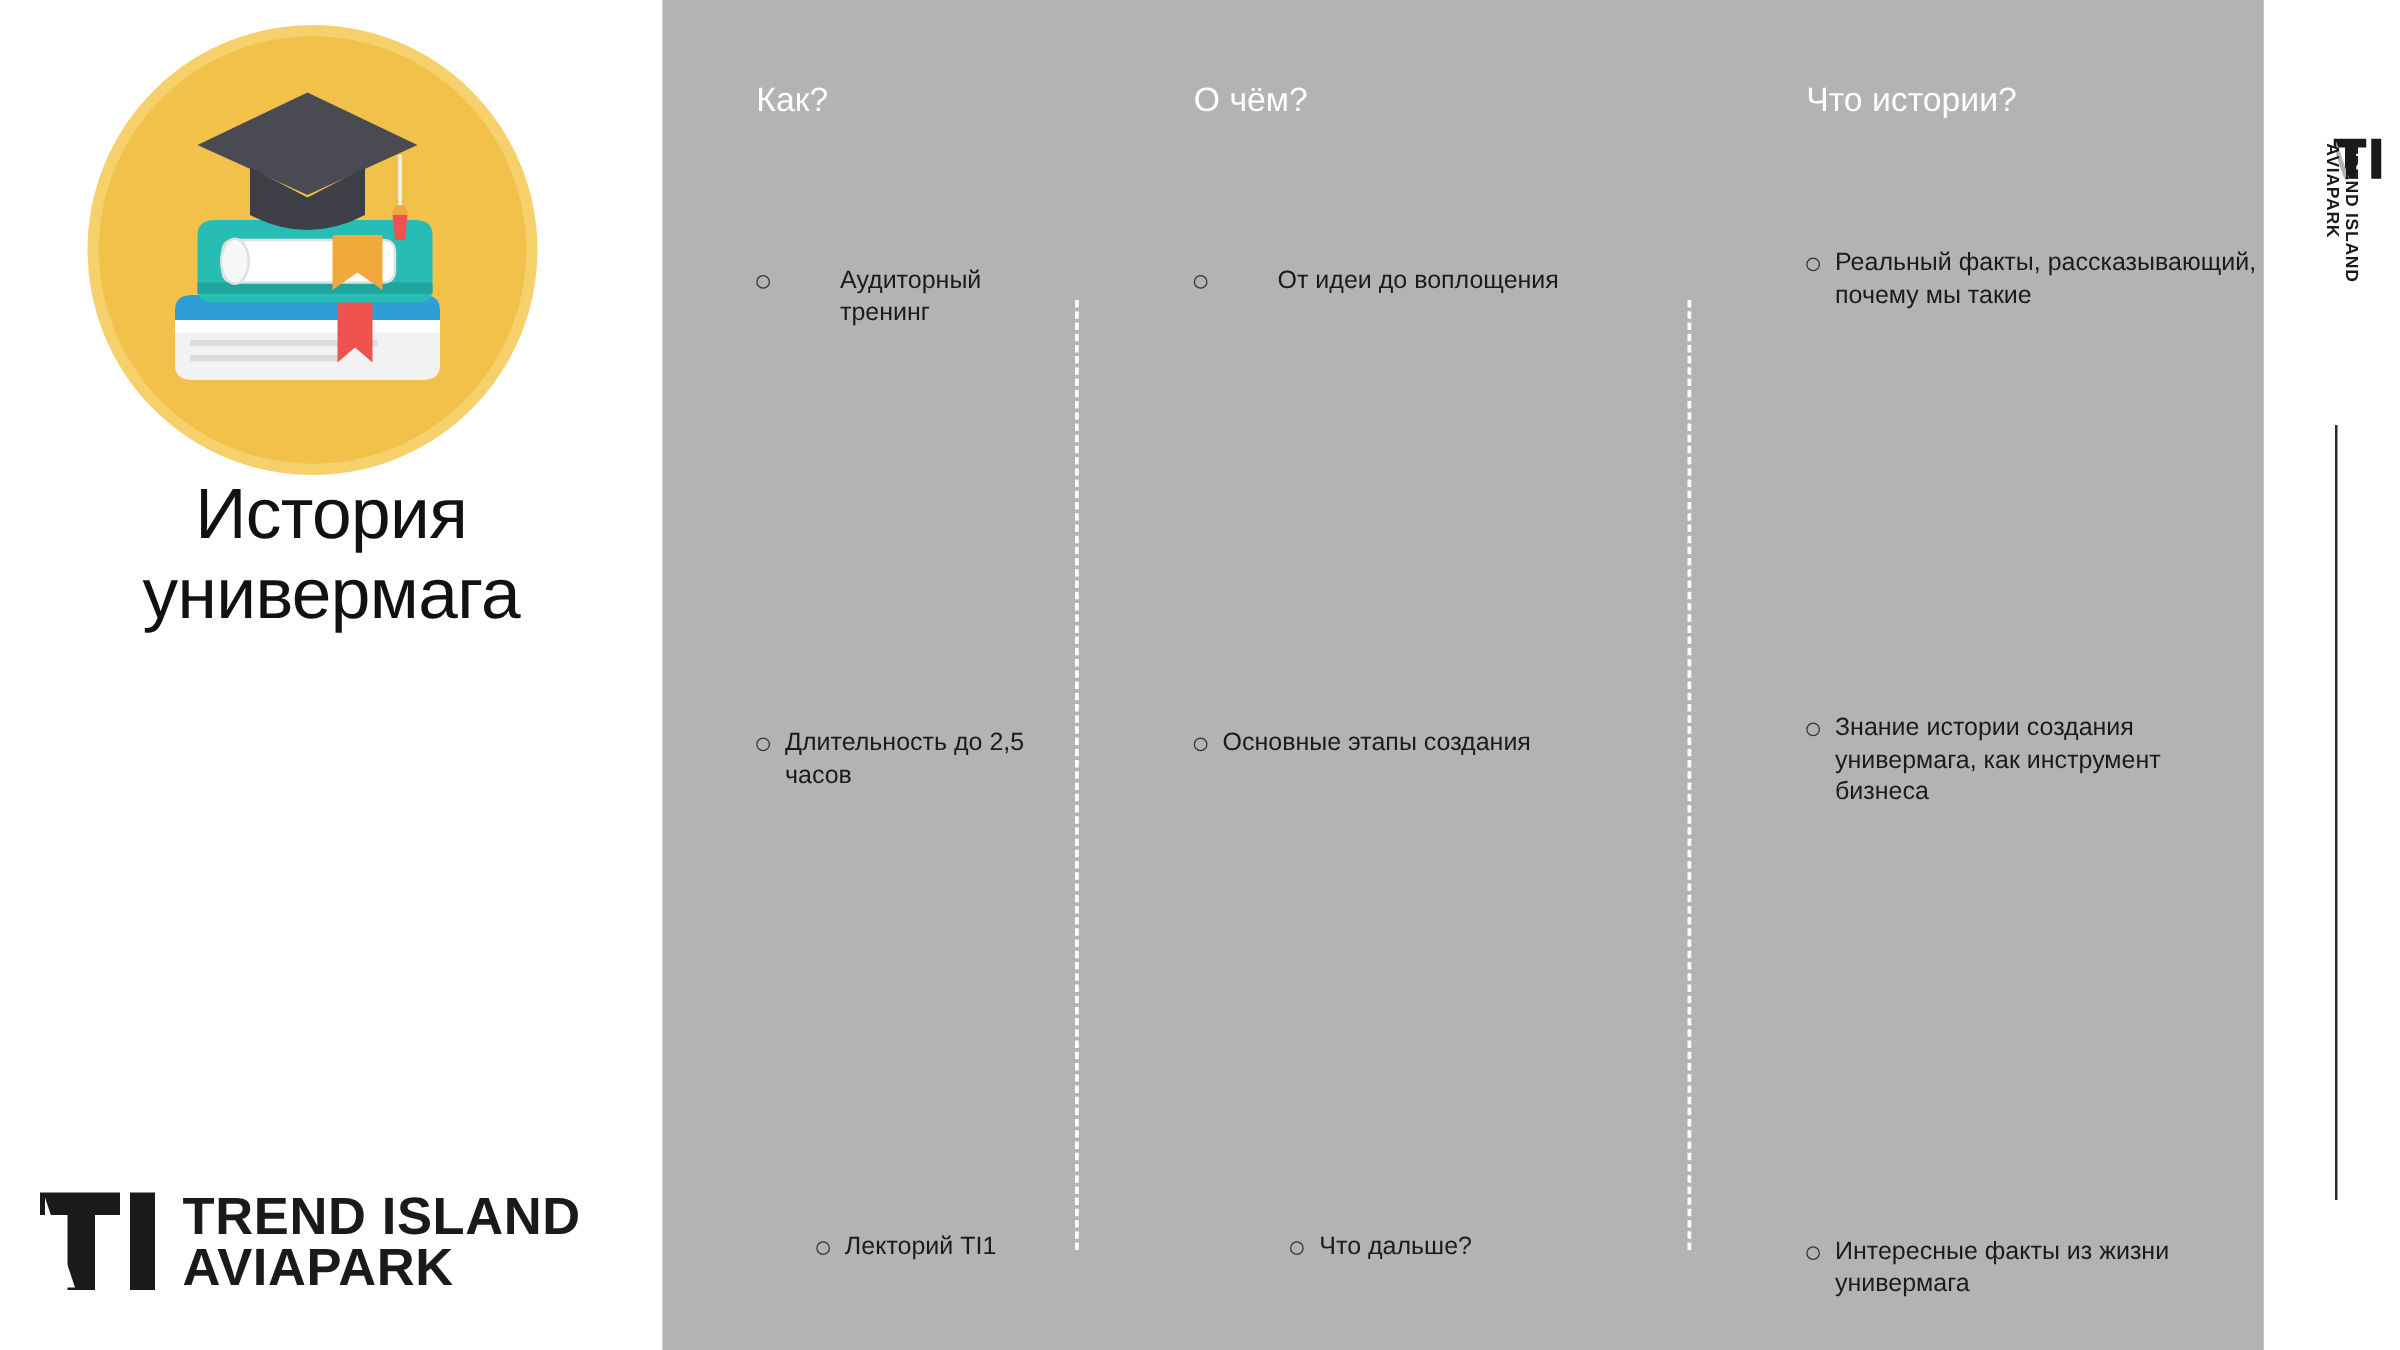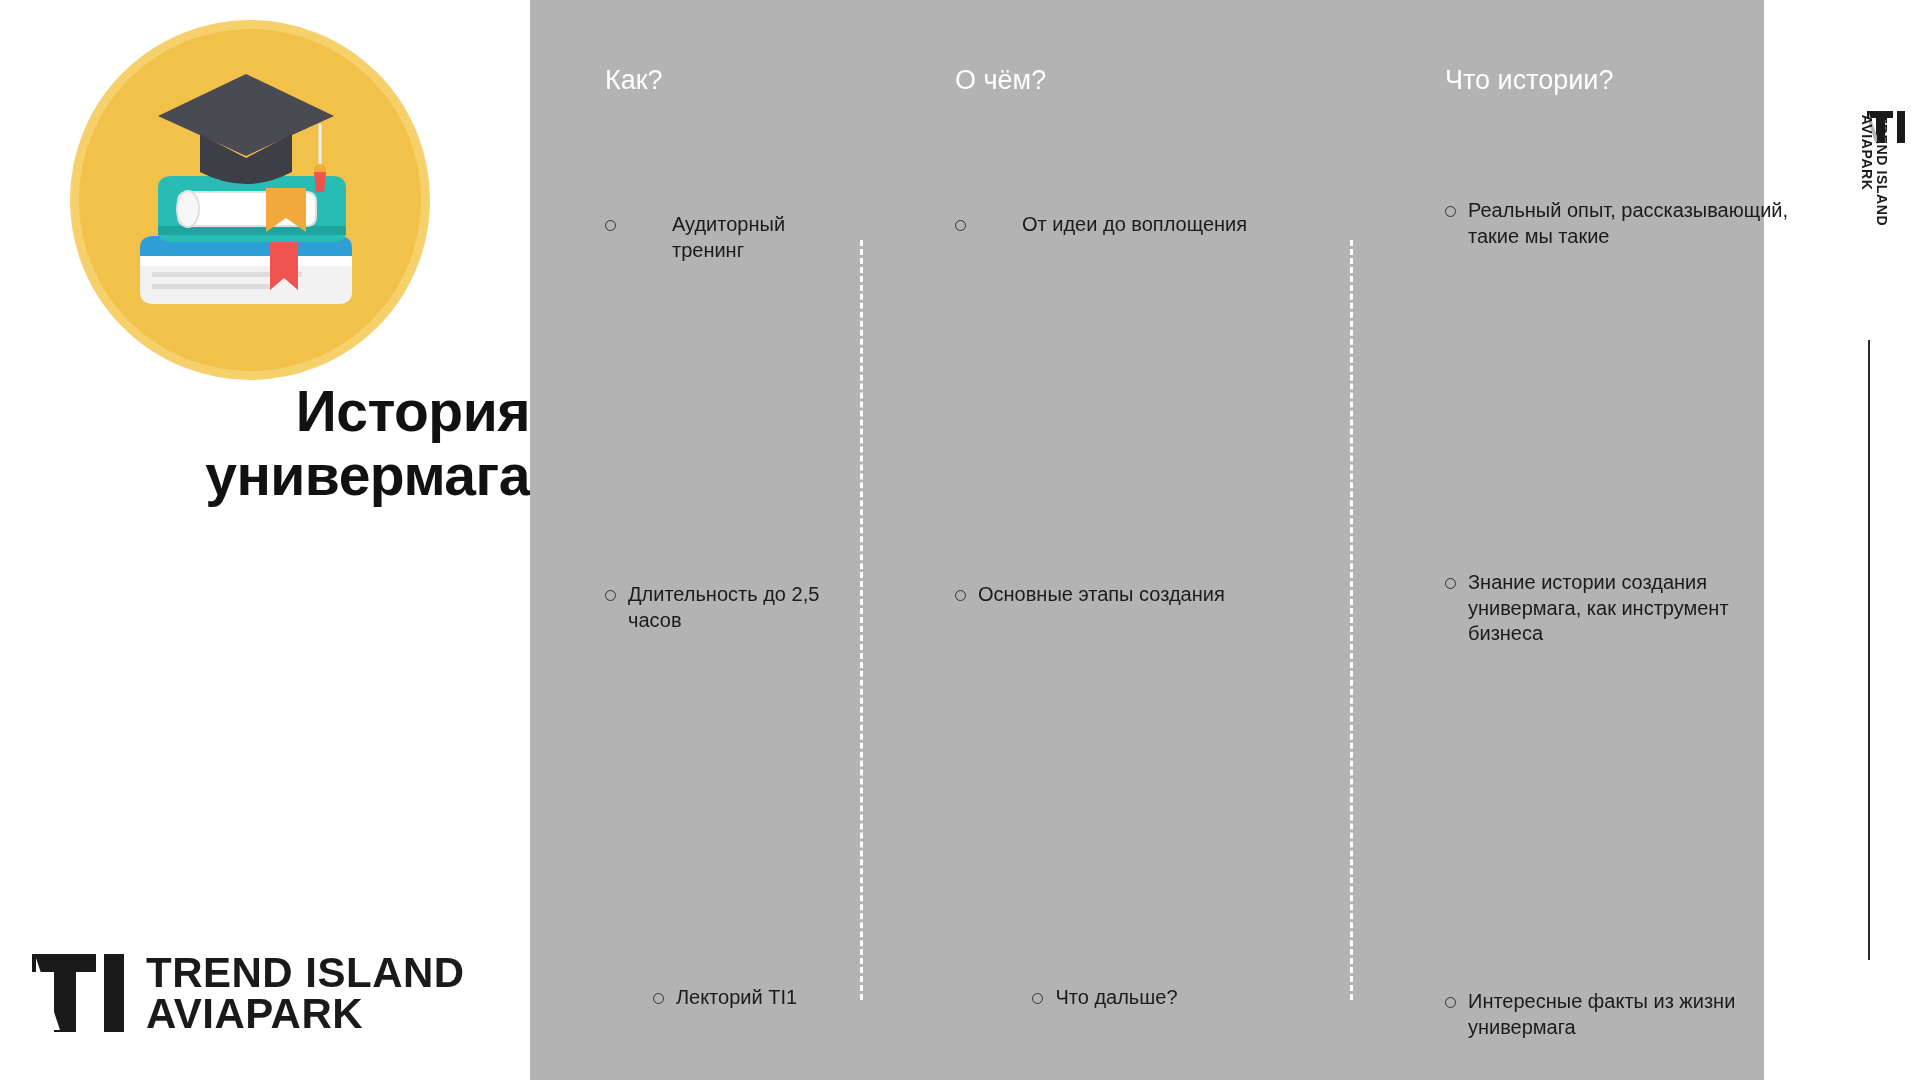--- a/index.html
+++ b/index.html
@@ -48,24 +48,24 @@
     background: #f2c14a;
     box-sizing: border-box;
     border: 9px solid #f6d06b;
   }
 
   .slide-title {
     position: absolute;
     left: 0;
     top: 380px;
     width: 530px;
-    text-align: right;
+    text-align: center;
     font-size: 57px;
     line-height: 1.12;
-    font-weight: bold;
+    font-weight: normal;
     color: #111111;
     letter-spacing: -0.5px;
   }
 
   
   .logo-block {
     position: absolute;
     left: 30px;
     bottom: 46px;
     display: flex;
@@ -97,20 +97,21 @@
   }
 
   
   .right-panel {
     position: absolute;
     left: 530px;
     top: 0;
     width: 1234px;
     height: 1080px;
     background: #b3b3b3;
+    padding-left: 47px;
   }
 
   .col-header {
     position: absolute;
     font-size: 27px;
     color: #ffffff;
     font-weight: normal;
     white-space: nowrap;
   }
   .col-header.c1 { left: 75px;  top: 65px; }
@@ -302,21 +303,21 @@
       <span class="marker"></span>
       <span class="btext">Основные этапы создания</span>
     </div>
     <div class="bullet b-c2 row-bot">
       <span class="marker"></span>
       <span class="btext">Что дальше?</span>
     </div>
 
     <div class="bullet b-c3 row-top3">
       <span class="marker"></span>
-      <span class="btext">Реальный опыт, рассказывающий, такие мы такие</span>
+      <span class="btext">Реальный факты, рассказывающий, почему мы такие</span>
     </div>
     <div class="bullet b-c3 row-mid3">
       <span class="marker"></span>
       <span class="btext">Знание истории создания универмага, как инструмент бизнеса</span>
     </div>
     <div class="bullet b-c3 row-bot3">
       <span class="marker"></span>
       <span class="btext">Интересные факты из жизни универмага</span>
     </div>
 

